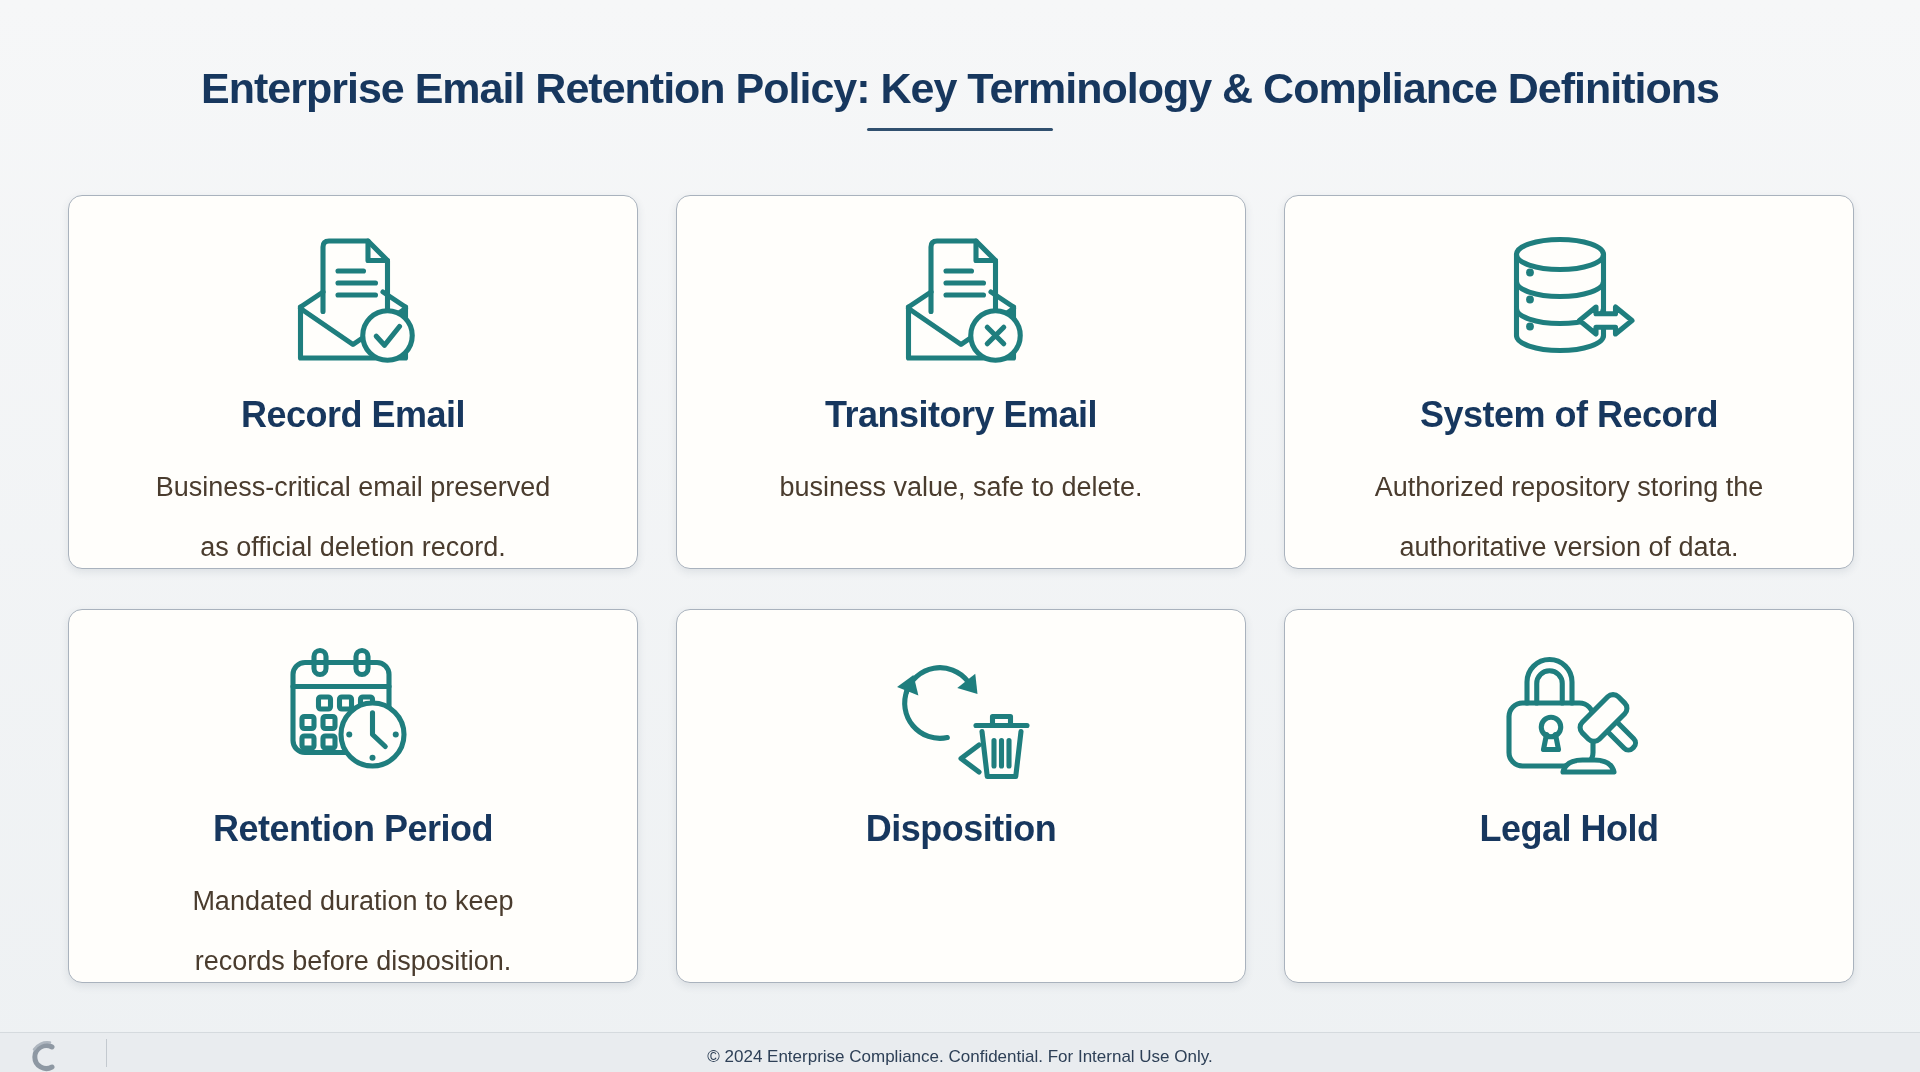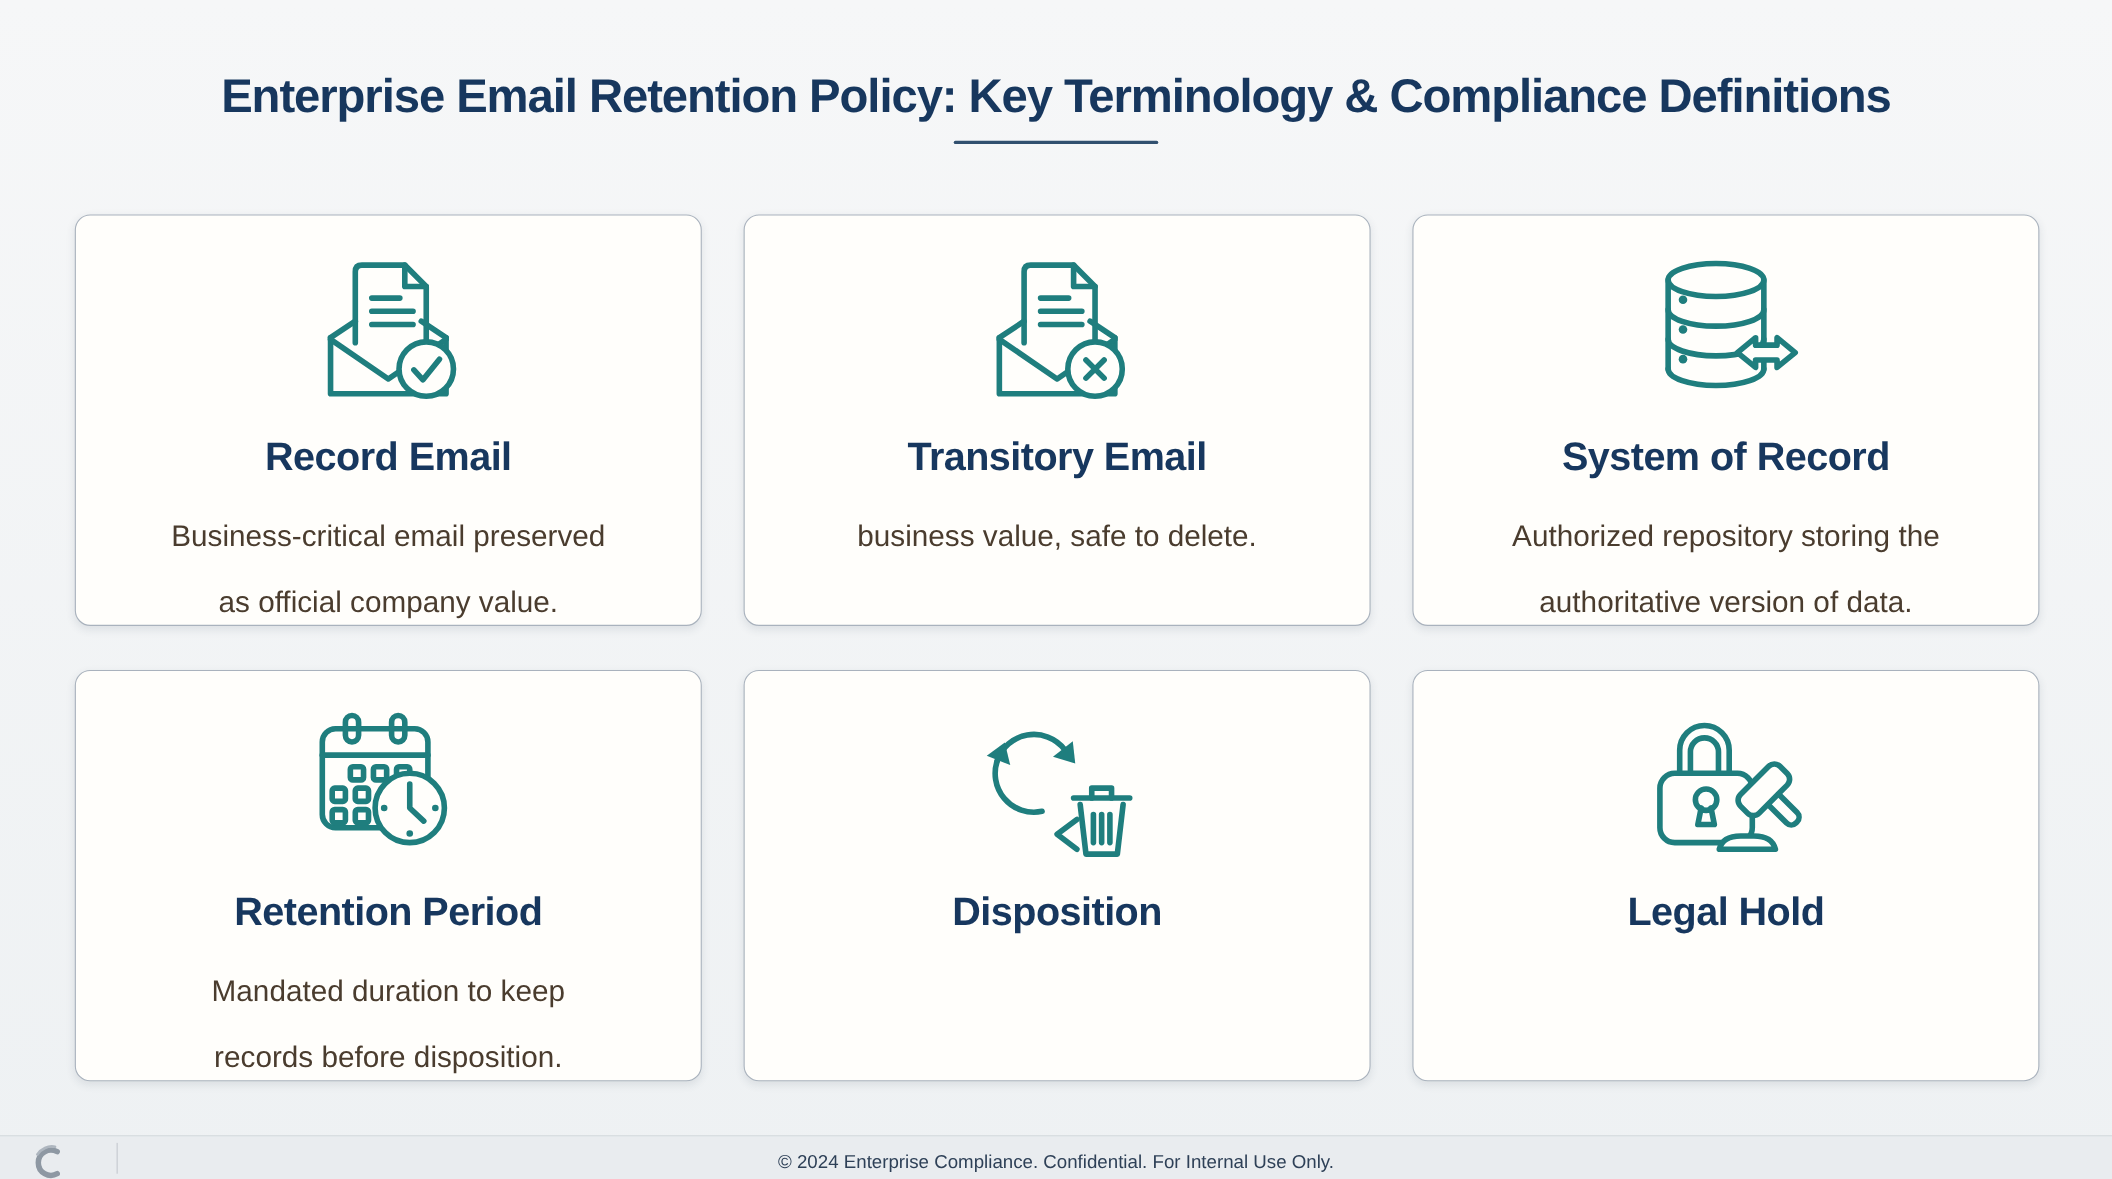--- a/index.html
+++ b/index.html
@@ -88,21 +88,21 @@
         <path class="ic" d="M30 44 L15 54 M70 44 L85 54"></path>
         <path class="ic" d="M15 54 V88 H85 V54"></path>
         <path class="ic" d="M15 55 L50 79 L85 55"></path>
         <circle class="ic ic-bg" cx="73" cy="73" r="16.5"></circle>
         <path class="ic" d="M65.5 73.5 l5.5 6 L81 67"></path>
       </svg>
     </div>
     <h2 class="card-title">Record Email</h2>
     <p class="card-desc">
       <span>Business-critical email preserved</span>
-      <span>as official company value.</span>
+      <span>as official deletion record.</span>
     </p>
   </article>
 
   <article class="card">
     <div class="icon-wrap">
       <svg viewBox="0 0 100 100">
         <path class="ic" d="M30 57 V14 q0 -4 4 -4 h26 l13 13 v34"></path>
         <path class="ic" d="M60 10 v13 h13"></path>
         <path class="ic" d="M40 30 h17 M40 38 h25 M40 46 h25"></path>
         <path class="ic" d="M30 44 L15 54 M70 44 L85 54"></path>

